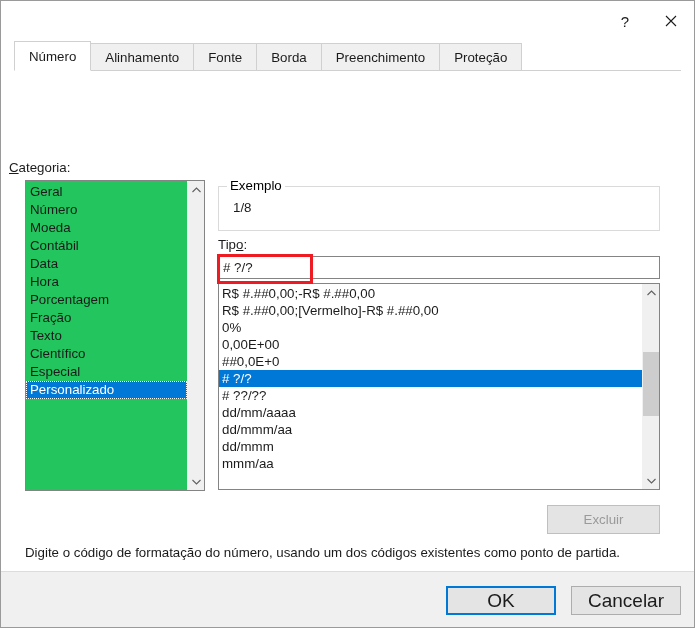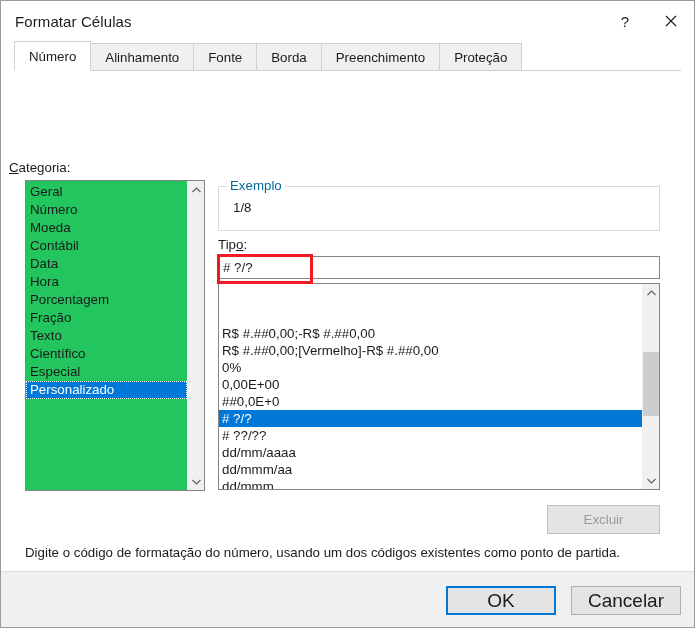--- a/index.html
+++ b/index.html
@@ -157,21 +157,21 @@
   #exemplo-group {
     position: absolute;
     left: 217px; top: 115px;
     width: 442px; height: 45px;
     border: 1px solid #dadada;
   }
   #exemplo-legend {
     position: absolute;
     left: 226px; top: 107px;
     font-size: 13.3px;
-    color: #0369a1;
+    color: #000000;
     background: #ffffff;
     padding: 0 3px;
   }
   #exemplo-value {
     position: absolute;
     left: 232px; top: 129px;
     font-size: 13.3px;
     color: #1b1b1b;
   }
 
@@ -205,21 +205,20 @@
     left: 217px; top: 212px;
     width: 442px; height: 207px;
     border: 1px solid #848484;
     background: #ffffff;
     display: flex;
     overflow: hidden;
   }
   #fmt-list .items {
     flex: 1 1 auto;
     padding: 1px 0 0 0;
-    margin-top: 40px;
   }
   .fmt-item {
     height: 17px;
     line-height: 17px;
     font-size: 13.3px;
     color: #1b1b1b;
     padding-left: 3px;
     white-space: nowrap;
   }
   .fmt-item.selected {
@@ -272,21 +271,20 @@
     border: 2px solid #0078d7;
   }
   #cancel-btn { left: 570px; }
 </style>
 </head>
 <body>
 
 <div id="dialog">
 
   <div class="titlebar">
-    <div class="title">Formatar Células</div>
     <div class="sysbtns">
       <div class="sysbtn">?</div>
       <div class="sysbtn close">
         <svg width="12" height="12" viewBox="0 0 12 12" aria-hidden="true">
           <path d="M1 1 L11 11 M11 1 L1 11" stroke="currentColor" stroke-width="1.1" fill="none"></path>
         </svg>
       </div>
     </div>
   </div>
 

